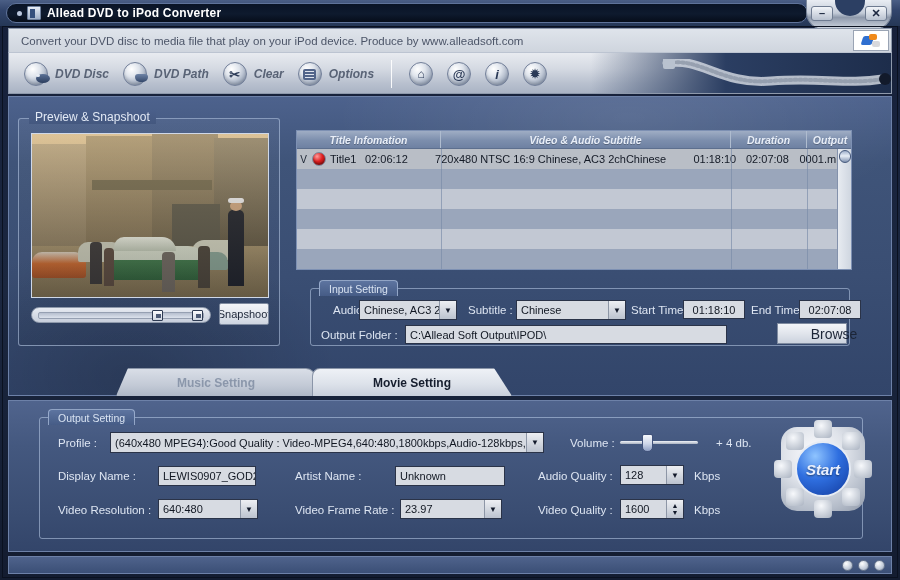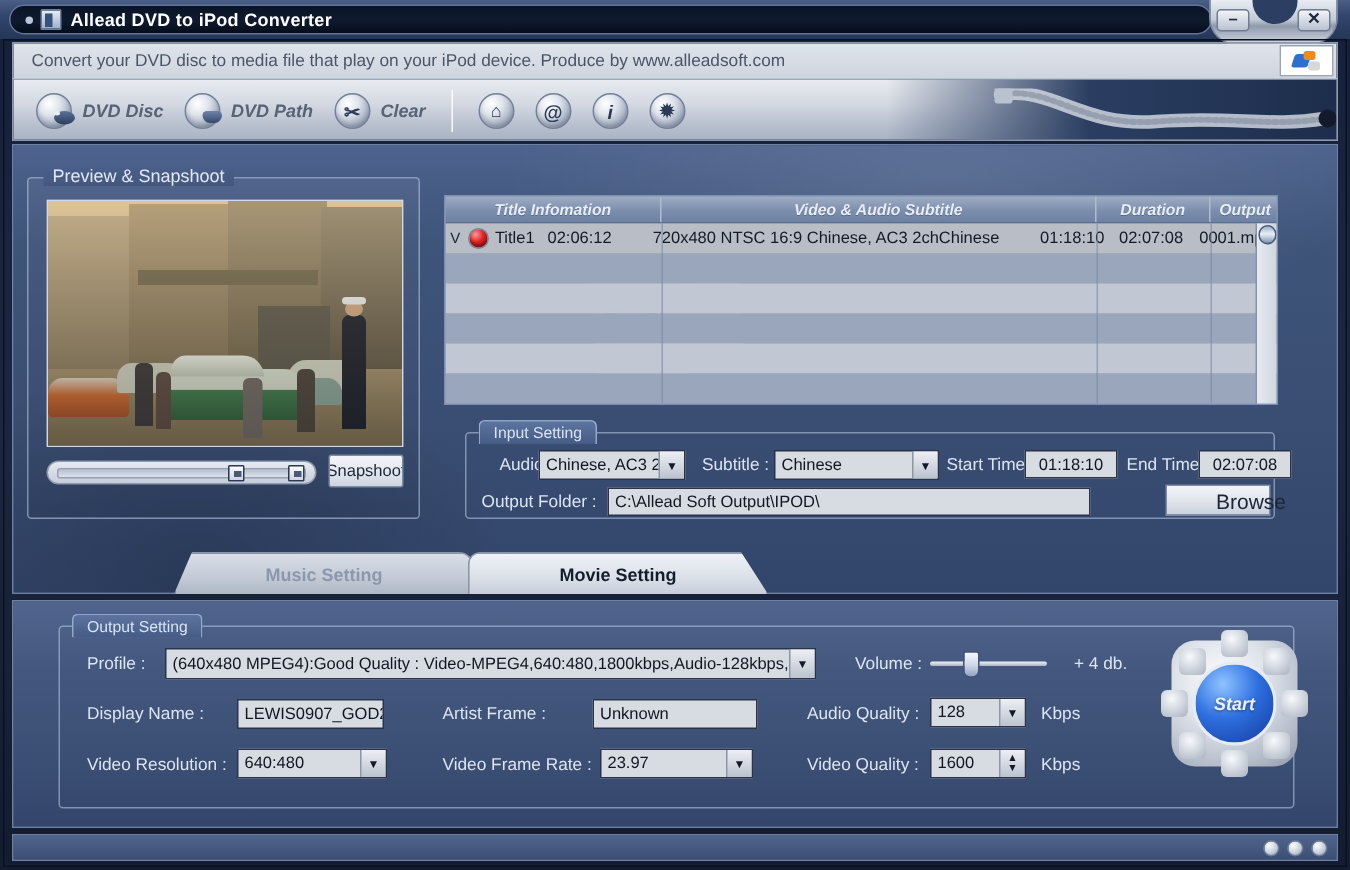--- a/index.html
+++ b/index.html
@@ -330,21 +330,21 @@
     background: radial-gradient(circle at 40% 32%, #fdfdff 0%, #dfe3ea 40%, #b4bcc9 75%, #8f98a8 100%);
     border-radius:16px;
   }
   .gear .tooth{position:absolute;width:18px;height:18px;
     background: radial-gradient(circle at 40% 32%, #f7f9fc, #a9b2c0);border-radius:4px;}
   .start-core {
     position:absolute;left:14px;top:14px;width:56px;height:56px;border-radius:50%;
     background: radial-gradient(circle at 35% 25%, #8fc4ff 0%, #2f6fe0 45%, #123a9c 100%);
     border:2px solid #e7ecf4;
     display:flex;align-items:center;justify-content:center;
-    color:#eaf1ff;font-size:12px;font-style:italic;font-weight:bold;
+    color:#eaf1ff;font-size:15px;font-style:italic;font-weight:bold;
     text-shadow:0 1px 2px rgba(0,0,0,.5);
     cursor:pointer;
   }
   .volslider{position:absolute;width:78px;height:14px;}
   .volslider .trk{position:absolute;left:0;top:6px;width:78px;height:3px;
     background:linear-gradient(180deg,#f0f3f8,#aab3c2);border-radius:2px;}
   .volslider .th{position:absolute;left:22px;top:-1px;width:11px;height:18px;
     background:linear-gradient(180deg,#f6f8fc 0%,#cdd6e8 55%,#8fa0c4 100%);
     border:1px solid #41527a;border-radius:2px 2px 5px 5px;cursor:pointer;}
   .spin{width:17px;background:linear-gradient(180deg,#edeff3,#bcc3cf);border-left:1px solid #8d96a6;
@@ -414,20 +414,26 @@
         <span class="tb-ico">
             <span class="ico-hand"></span>
           </span>
         <span class="tb-lbl">DVD Path</span>
       </div>
       <div class="tb-item">
         <span class="tb-ico">
             <span class="ico-scissors">✂</span>
           </span>
         <span class="tb-lbl">Clear</span>
+      </div>
+      <div class="tb-item">
+        <span class="tb-ico">
+            <span class="ico-opts"></span>
+          </span>
+        <span class="tb-lbl">Options</span>
       </div>
       <div class="tb-sep"></div>
       <div class="tb-item">
         <span class="tb-ico">
             <span class="ico-home">⌂</span>
           </span>
       </div>
       <div class="tb-item">
         <span class="tb-ico">
             <span class="ico-at">@</span>
@@ -568,21 +574,21 @@
 
       <span class="lbl" style="position:absolute;left:18px;top:19px;">Profile :</span>
       <div class="combo" style="position:absolute;left:70px;top:14px;width:434px;height:21px;">
         <div class="txt">(640x480 MPEG4):Good Quality : Video-MPEG4,640:480,1800kbps,Audio-128kbps,4</div>
         <div class="arw">▼</div>
       </div>
 
       <span class="lbl" style="position:absolute;left:18px;top:52px;">Display Name :</span>
       <div class="fld" style="position:absolute;left:118px;top:48px;width:98px;height:20px;">LEWIS0907_GOD2</div>
 
-      <span class="lbl" style="position:absolute;left:255px;top:52px;">Artist Frame :</span>
+      <span class="lbl" style="position:absolute;left:255px;top:52px;">Artist Name :</span>
       <div class="fld" style="position:absolute;left:355px;top:48px;width:110px;height:20px;">Unknown</div>
 
       <span class="lbl" style="position:absolute;left:18px;top:86px;">Video Resolution :</span>
       <div class="combo" style="position:absolute;left:118px;top:81px;width:100px;">
         <div class="txt">640:480</div>
         <div class="arw">▼</div>
       </div>
 
       <span class="lbl" style="position:absolute;left:255px;top:86px;">Video Frame Rate :</span>
       <div class="combo" style="position:absolute;left:360px;top:81px;width:102px;">

